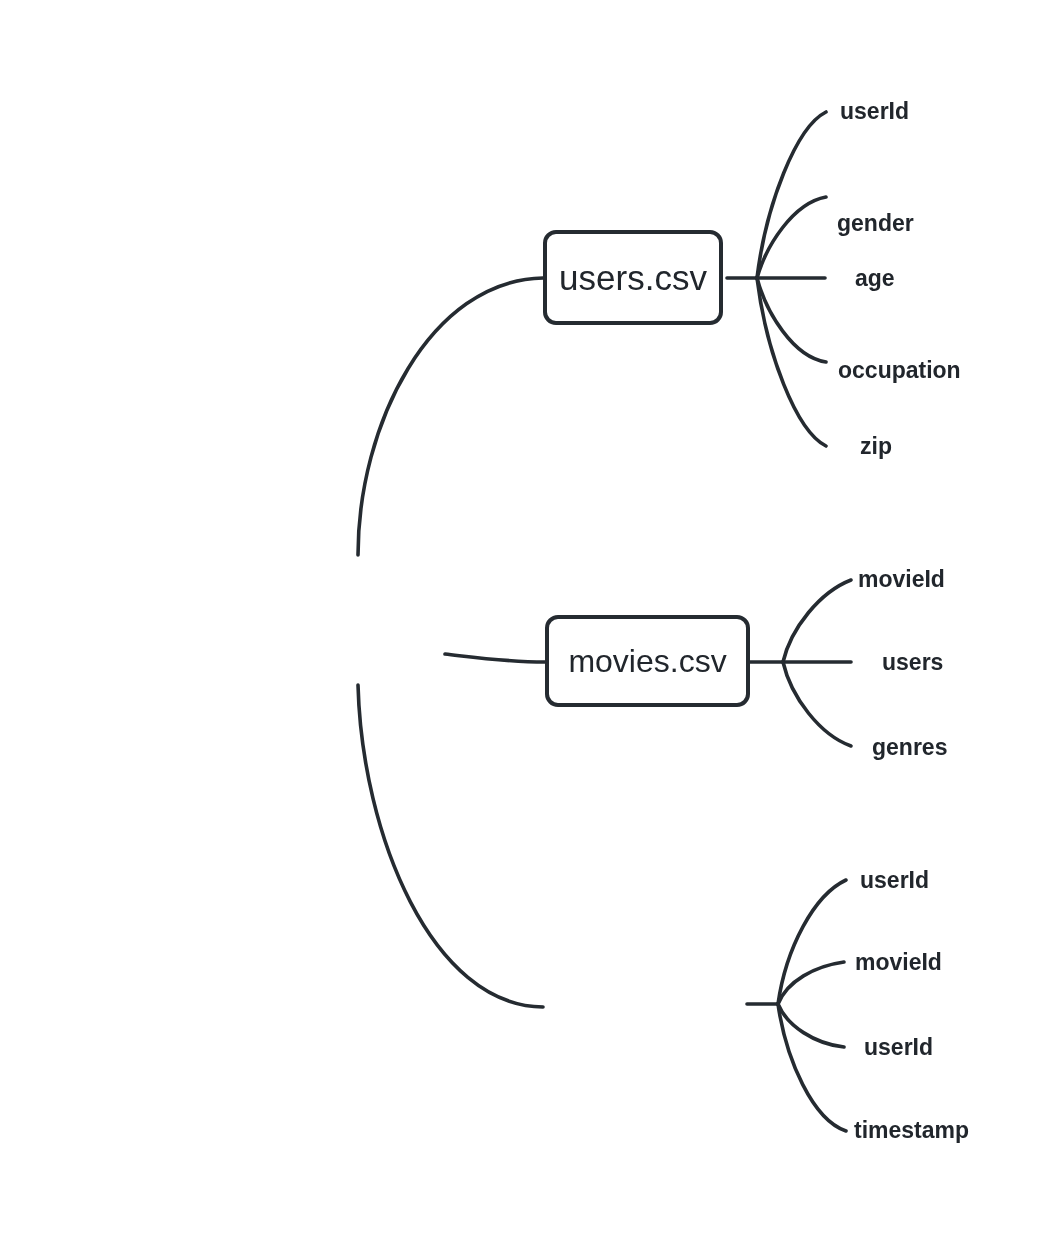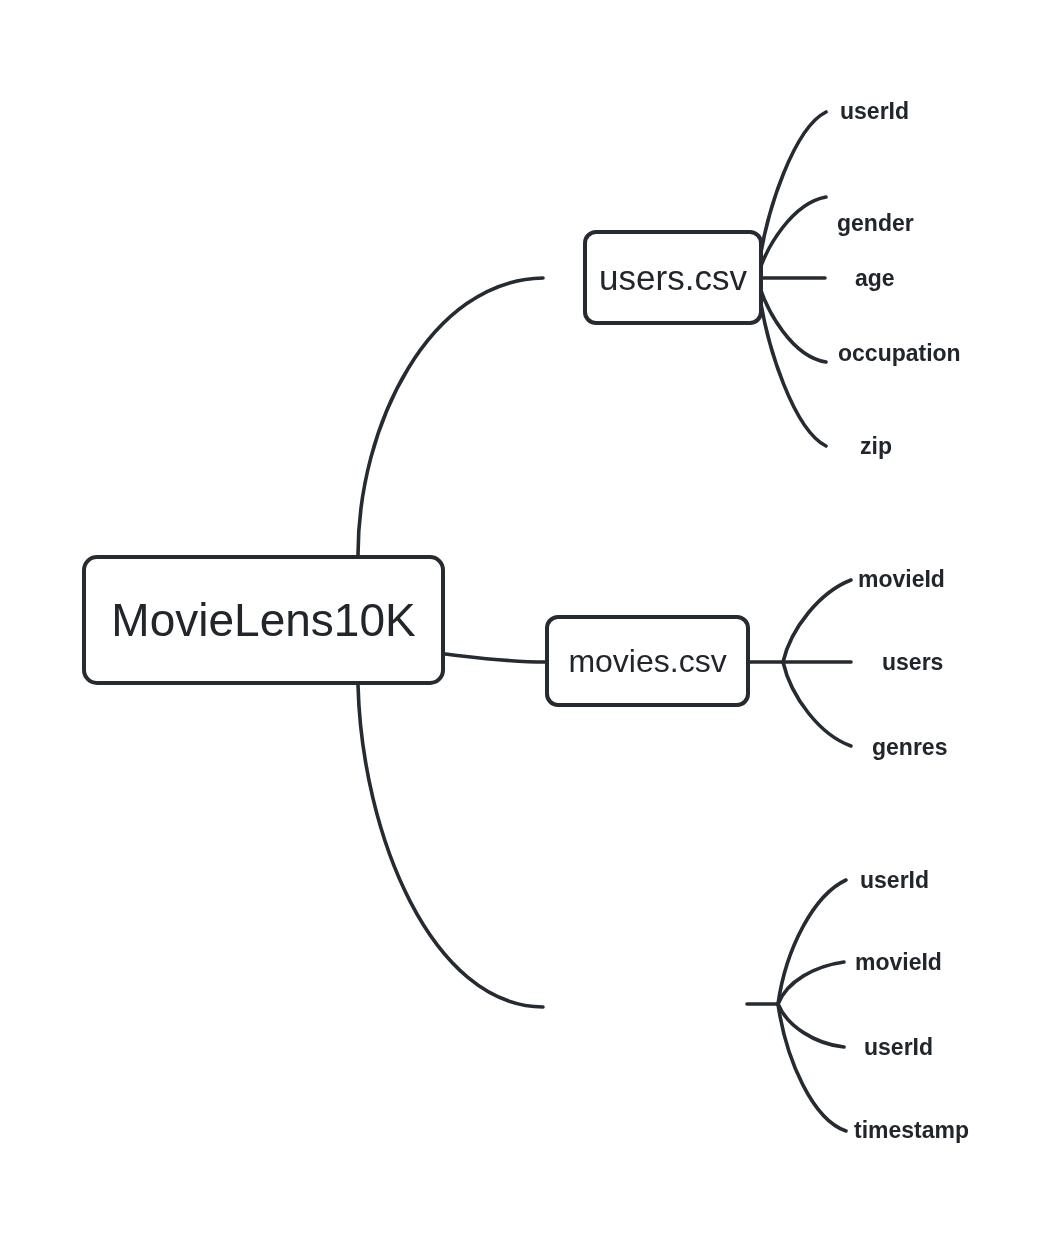--- a/index.html
+++ b/index.html
@@ -45,21 +45,20 @@
     height: 130px;
     font-size: 46px;
     border-radius: 15px;
   }
   .node-users {
     left: 543px;
     top: 230px;
     width: 180px;
     height: 95px;
     font-size: 35px;
-    margin-left: 40px;
   }
   .node-movies {
     left: 545px;
     top: 615px;
     width: 205px;
     height: 92px;
     font-size: 32px;
   }
   .node-ratings {
     left: 543px;
@@ -100,37 +99,34 @@
     <path d="M 783 662 L 851 662"></path>
     <path d="M 783 662 C 791 697 820 735 851 746"></path>
 
     <path d="M 747 1004 L 778 1004"></path>
     <path d="M 778 1004 C 786 948 814 895 846 880"></path>
     <path d="M 778 1004 C 787 981 815 966 844 962"></path>
     <path d="M 778 1004 C 787 1026 815 1044 844 1047"></path>
     <path d="M 778 1004 C 786 1060 813 1120 846 1131"></path>
   </svg>
 
-  <div class="node node-root">
-    <span>MovieLens10K</span>
-  </div>
 
   <div class="node node-users">
     <span>users.csv</span>
   </div>
 
   <div class="node node-movies">
     <span>movies.csv</span>
   </div>
 
 
   <div class="leaf" style="left:840px; top:111px;">userId</div>
   <div class="leaf" style="left:837px; top:195px;margin-top:28px;">gender</div>
   <div class="leaf" style="left:855px; top:278px;">age</div>
-  <div class="leaf" style="left:838px; top:353px;">occupation</div>
+  <div class="leaf" style="left:838px; top:370px;">occupation</div>
   <div class="leaf" style="left:860px; top:446px;">zip</div>
 
   <div class="leaf" style="left:858px; top:579px;">movieId</div>
   <div class="leaf" style="left:882px; top:662px;">users</div>
   <div class="leaf" style="left:872px; top:747px;">genres</div>
 
   <div class="leaf" style="left:860px; top:880px;">userId</div>
   <div class="leaf" style="left:855px; top:962px;">movieId</div>
   <div class="leaf" style="left:864px; top:1047px;">userId</div>
   <div class="leaf" style="left:854px; top:1130px;">timestamp</div>

